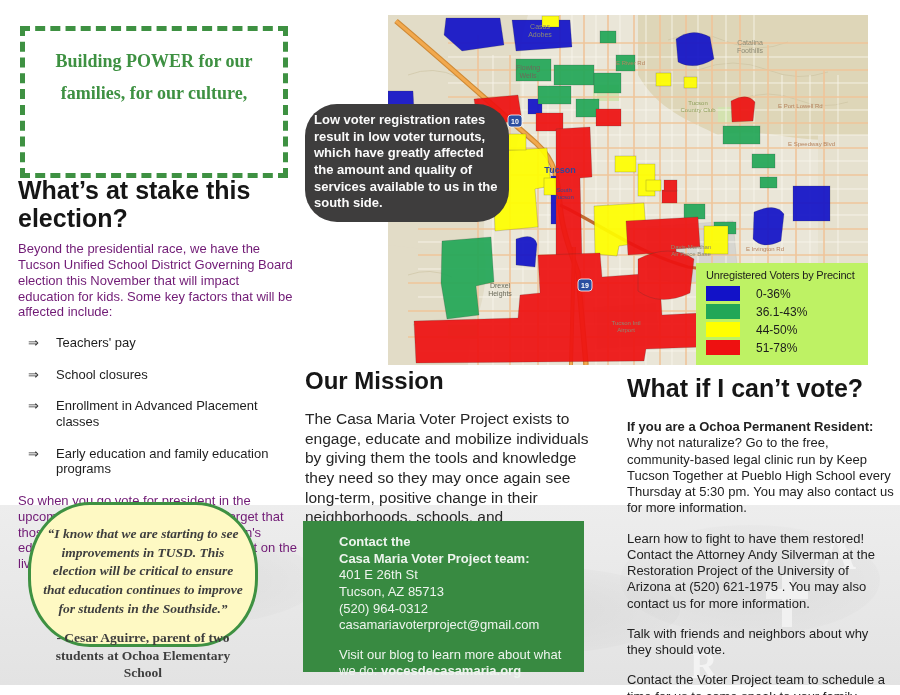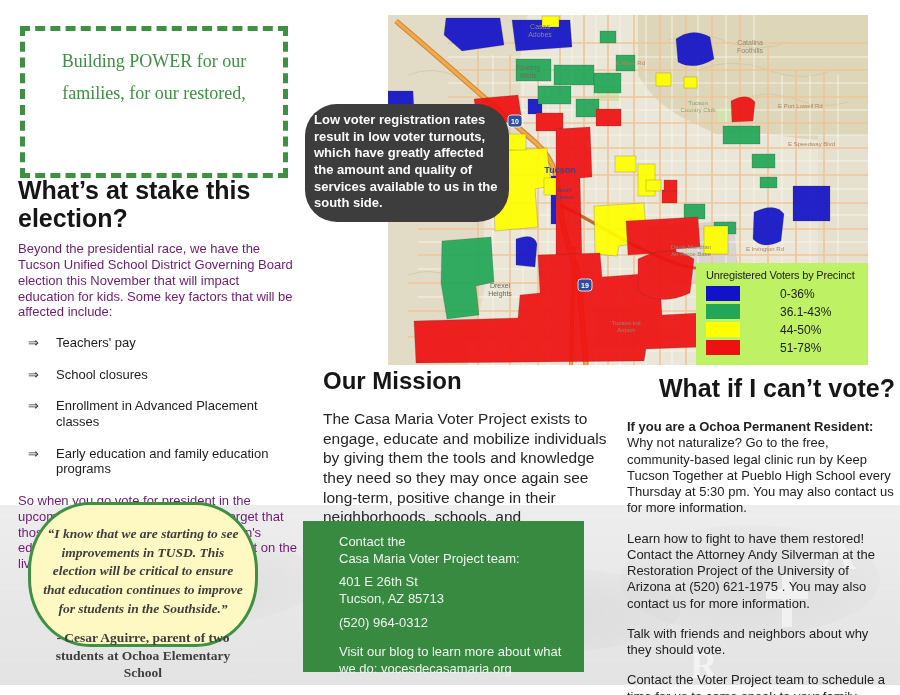--- a/index.html
+++ b/index.html
@@ -10,21 +10,21 @@
   .photo-band{position:absolute;left:0;top:505px;width:900px;height:180px;
       background:linear-gradient(#ededed,#e3e3e3);z-index:1;}
   .blob{position:absolute;border-radius:50%;}
   .band-letter{position:absolute;font-family:"Liberation Serif",serif;font-weight:bold;color:#f3f3f3;}
   .band-cross-v{position:absolute;background:#f1f1f1;}
   .band-cross-h{position:absolute;background:#f1f1f1;}
 
   
   .banner-box{position:absolute;left:20px;top:26px;width:250px;min-height:118px;z-index:2;
       border:5px dashed #3e9142;padding:14px 4px 10px;box-sizing:content-box;text-align:center;}
-  .banner-line{display:block;font-family:"Liberation Serif",serif;font-weight:normal;
+  .banner-line{display:block;font-family:"Liberation Serif",serif;font-weight:bold;
       font-size:18px;line-height:1.8;color:#3e9142;}
 
   
   .stake{position:absolute;left:18px;top:176px;width:280px;z-index:2;}
   .h-big{font-size:25px;font-weight:bold;line-height:1.12;margin:0 0 9px 0;color:#161616;}
   .body-sm{font-size:13px;line-height:1.22;margin:0;color:#701a75;}
   .bullets{list-style:none;margin:15px 0 0 0;padding:0;}
   .bullets li{display:flex;margin:0 0 16px 10px;font-size:13px;line-height:1.2;}
   .arrow{width:28px;flex:0 0 28px;color:#333;font-size:13px;}
   .outro{margin-top:2px;}
@@ -37,39 +37,39 @@
       font-size:13.5px;line-height:1.38;color:#3e3e3e;margin:0;}
   .quote-attr{font-family:"Liberation Serif",serif;font-weight:bold;
       font-size:13.5px;line-height:1.3;color:#3e3e3e;margin:11px 0 0;}
 
   
   .map-wrap{position:absolute;left:388px;top:15px;width:480px;height:350px;z-index:2;
       background:#eae6d8;text-decoration:underline;}
   .legend{position:absolute;right:0;bottom:0;width:172px;height:102px;background:#bef264;
       padding:6px 0 0 10px;box-sizing:border-box;z-index:4;}
   .legend-title{font-size:11px;letter-spacing:-0.2px;color:#1c1c1c;white-space:nowrap;margin-bottom:5px;}
-  .legend-row{display:flex;align-items:center;margin-bottom:3px;gap:24px;}
+  .legend-row{display:flex;align-items:center;margin-bottom:3px;}
   .legend-swatch{width:34px;height:15px;margin-right:16px;flex:0 0 34px;}
   .legend-label{font-size:12px;color:#1c1c1c;}
 
   
   .callout{position:absolute;left:305px;top:104px;width:204px;z-index:5;background:#3e3d3d;
       color:#fbfbfb;font-size:13px;font-weight:bold;line-height:1.28;padding:8px 9px 10px;
       box-sizing:border-box;border-radius:32px;}
 
   
-  .mission{position:absolute;left:323px;top:368px;width:292px;z-index:2;}
+  .mission{position:absolute;left:305px;top:368px;width:292px;z-index:2;}
   .mission p{font-size:15.5px;line-height:1.27;margin:14px 0 0;color:#262626;}
 
   
   .contact-card{position:absolute;left:303px;top:521px;width:281px;height:151px;z-index:3;
       background:#388a41;color:#eef4ee;font-size:13px;line-height:1.28;
       padding:13px 10px 0 36px;box-sizing:border-box;}
-  .contact-card .b{font-weight:normal;}
-  .grp{margin-top:7px;}
+  .contact-card .b{font-weight:bold;}
+  .grp{}
   .grp2{margin-top:13px;}
 
   
   .cantvote{position:absolute;left:627px;top:374px;width:268px;z-index:2;}
   .cantvote p{font-size:13px;line-height:1.25;margin:0 0 14px;color:#222;}
   .lead{display:block;font-weight:bold;}
 
   svg text{font-family:"Liberation Sans",sans-serif;}
 </style>
 </head>
@@ -82,21 +82,21 @@
     <div class="blob" style="left:360px;top:60px;width:320px;height:90px;background:radial-gradient(rgba(0,0,0,0.06),rgba(0,0,0,0));"></div>
     <div class="blob" style="left:620px;top:20px;width:260px;height:110px;background:radial-gradient(rgba(0,0,0,0.05),rgba(0,0,0,0));"></div>
     <span class="band-letter" style="left:820px;top:18px;font-size:50px;">A</span>
     <span class="band-letter" style="left:690px;top:138px;font-size:38px;">R</span>
     <div class="band-cross-v" style="left:782px;top:70px;width:10px;height:52px;"></div>
     <div class="band-cross-h" style="left:766px;top:84px;width:42px;height:10px;"></div>
   </div>
 
   <div class="banner-box">
     <span class="banner-line">Building POWER for our</span>
-    <span class="banner-line">families, for our restored,</span>
+    <span class="banner-line">families, for our culture,</span>
   </div>
 
   <div class="stake">
     <h2 class="h-big">What’s at stake this election?</h2>
     <p class="body-sm">Beyond the presidential race, we have the Tucson Unified School District Governing Board election this November that will impact education for kids. Some key factors that will be affected include:</p>
     <ul class="bullets">
       <li>
         <span class="arrow">⇒</span>
         <span>Teachers' pay</span>
         </li>
@@ -288,28 +288,29 @@
 
   <div class="contact-card">
     <div class="b">Contact the</div>
     <div class="b">Casa Maria Voter Project team:</div>
     <div class="grp">
       <div>401 E 26th St</div>
       <div>Tucson, AZ 85713</div>
     </div>
     <div class="grp">
       <div>(520) 964-0312</div>
+      <div>casamariavoterproject@gmail.com</div>
     </div>
     <div class="grp2">
       <span>Visit our blog to learn more about what we do: </span><span class="b">vocesdecasamaria.org</span>
     </div>
   </div>
 
   <div class="cantvote">
-    <h2 class="h-big" style="font-size:25px;margin-bottom:17px;text-align:right;">What if I can’t vote?</h2>
+    <h2 class="h-big" style="font-size:25px;margin-bottom:17px;">What if I can’t vote?</h2>
     <p>
       <span class="lead">If you are a Ochoa Permanent Resident:</span>
       <span>Why not naturalize? Go to the free, community-based legal clinic run by Keep Tucson Together at Pueblo High School every Thursday at 5:30 pm. You may also contact us for more information.</span>
     </p>
     <p>
       <span>Learn how to fight to have them restored! Contact the Attorney Andy Silverman at the Restoration Project of the University of Arizona at (520) 621-1975 . You may also contact us for more information.</span>
     </p>
     <p>Talk with friends and neighbors about why they should vote.</p>
     <p>Contact the Voter Project team to schedule a time for us to come speak to your family, coworkers, neighbors, or fellow churchgoers about voting.</p>
   </div>

